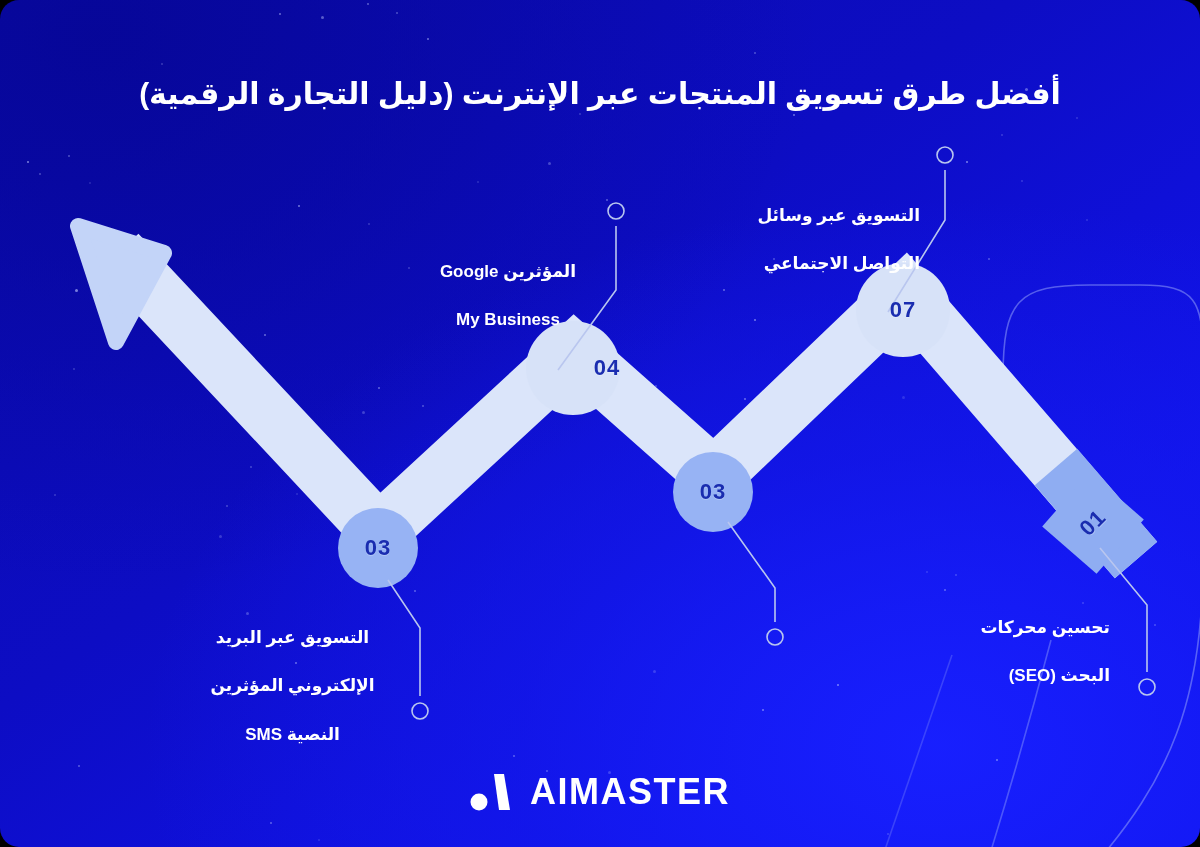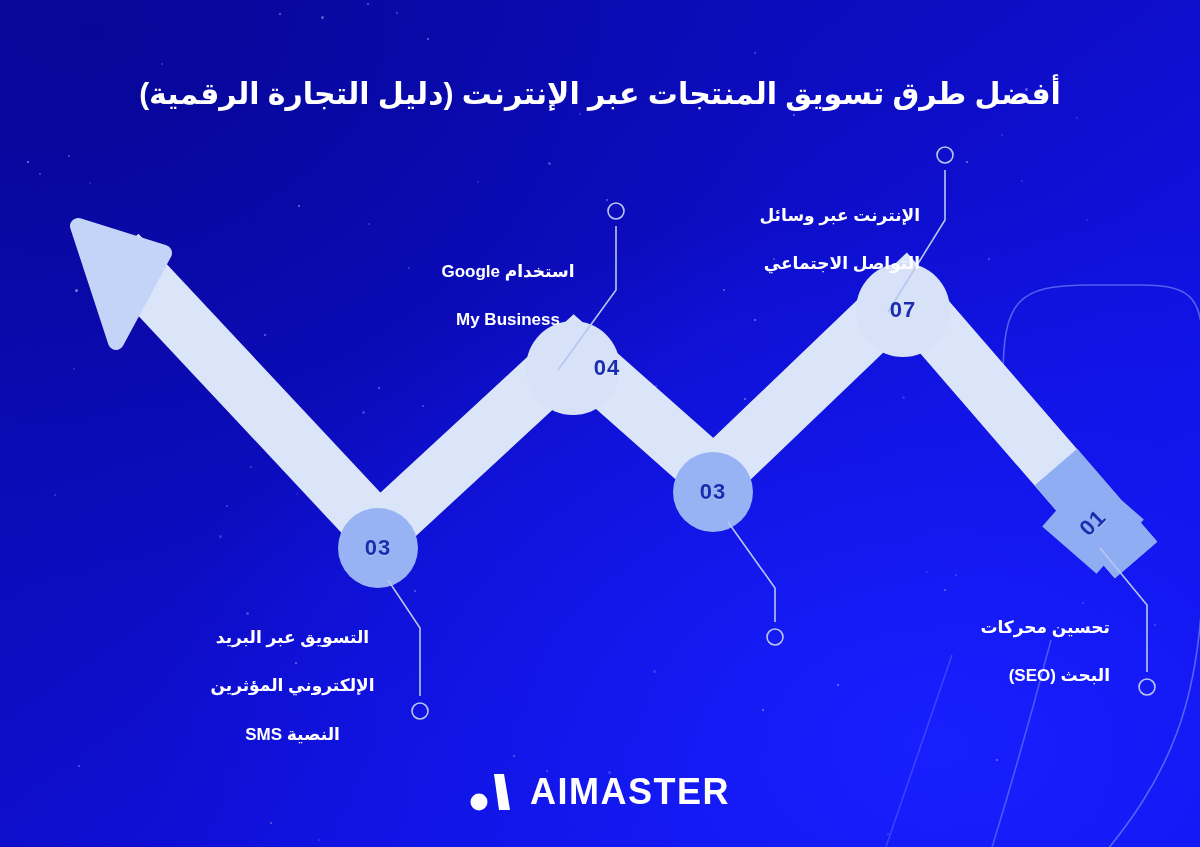--- a/index.html
+++ b/index.html
@@ -11,20 +11,21 @@
   #stage {
     position: relative;
     width: 1200px;
     height: 847px;
     overflow: hidden;
     font-family: "Liberation Sans", "DejaVu Sans", sans-serif;
     background:
       radial-gradient(ellipse 1100px 760px at 78% 88%, rgba(24,32,255,0.95) 0%, rgba(20,26,240,0.55) 38%, rgba(14,16,200,0.0) 72%),
       radial-gradient(ellipse 900px 700px at 8% 4%, rgba(6,6,150,0.85) 0%, rgba(8,8,165,0.35) 55%, rgba(10,10,180,0) 80%),
       linear-gradient(145deg, #0a0aa6 0%, #0d0dc4 42%, #1113ec 78%, #1014f6 100%);
+    border-radius: 19px;
   }
 
   
   #stars { position:absolute; inset:0; pointer-events:none; }
   #stars i {
     position:absolute;
     display:block;
     width:2px; height:2px;
     background:#bfc8ff;
     border-radius:50%;
@@ -249,27 +250,27 @@
   <div class="numlabel" style="left:713px; top:492px;">03</div>
   <div class="numlabel" style="left:607px; top:368px;">04</div>
   <div class="numlabel" style="left:378px; top:548px;">03</div>
 
   <div class="callout c-right" style="right:90px; top:592px; width:200px;">
     <div>تحسين محركات</div>
     <div>البحث (SEO)</div>
   </div>
 
   <div class="callout c-right" style="right:280px; top:180px; width:220px;">
-    <div>الإنترنت عبر وسائل</div>
+    <div>التسويق عبر وسائل</div>
     <div>التواصل الاجتماعي</div>
   </div>
 
 
   <div class="callout c-center" style="left:408px; top:236px; width:200px;">
-    <div>استخدام Google</div>
+    <div>المؤثرين Google</div>
     <div class="ltr" style="direction:ltr;">My Business</div>
   </div>
 
   <div class="callout c-center" style="left:185px; top:602px; width:215px;">
     <div>التسويق عبر البريد</div>
     <div>الإلكتروني المؤثرين</div>
     <div>النصية SMS</div>
   </div>
 
   <div class="logo">

